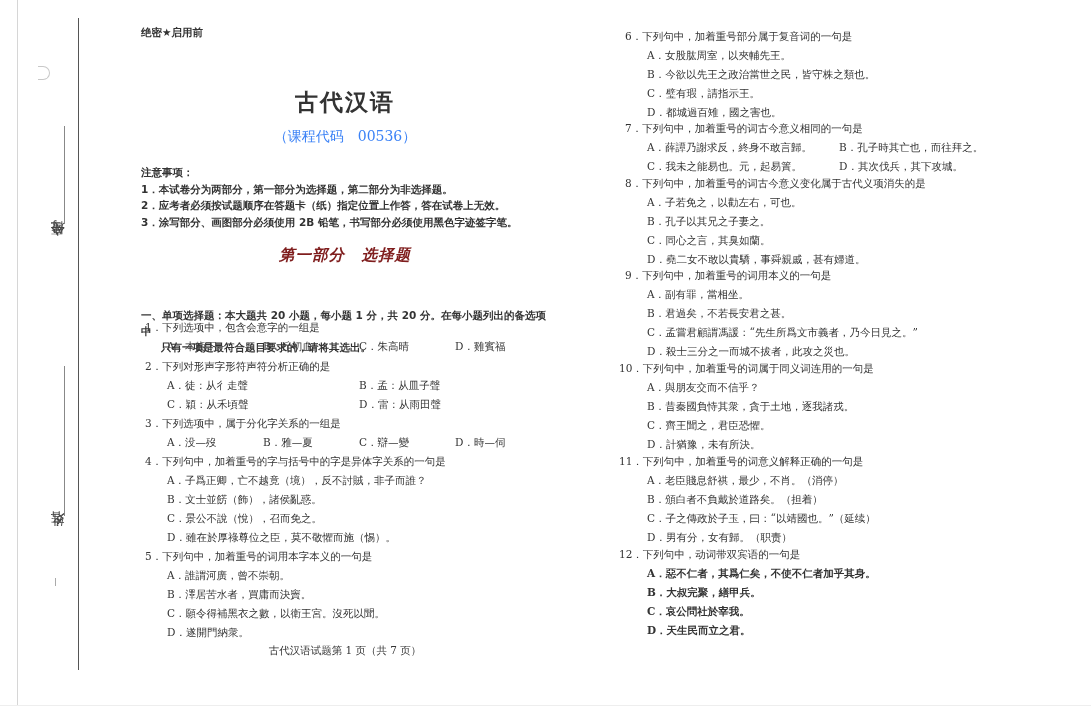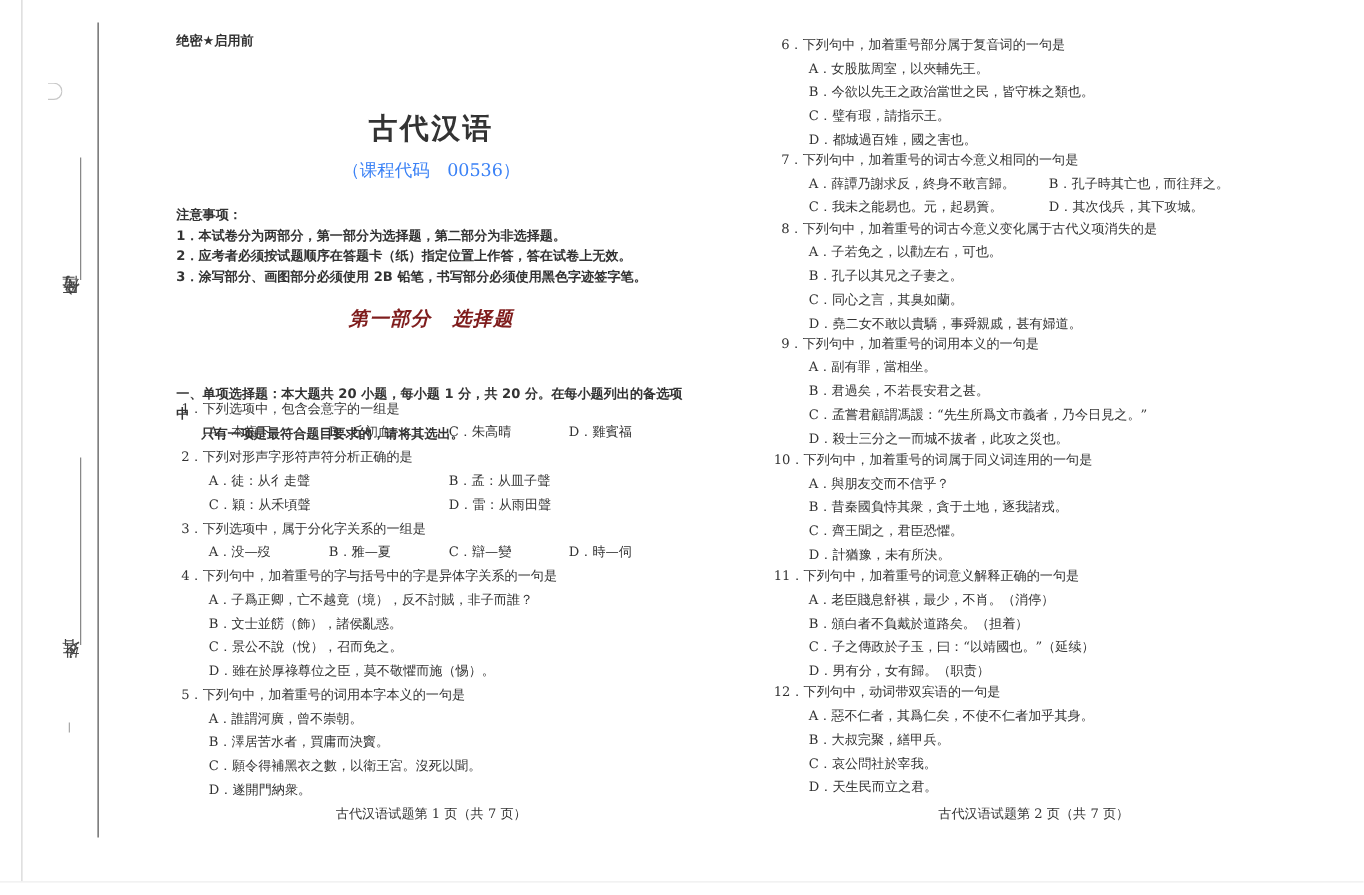--- a/index.html
+++ b/index.html
@@ -201,22 +201,21 @@
     <div class="q-opts" style="padding-left:28px;">
       <span class="opt-line">A．老臣賤息舒祺，最少，不肖。（消停）</span>
       <span class="opt-line">B．頒白者不負戴於道路矣。（担着）</span>
       <span class="opt-line">C．子之傳政於子玉，曰：“以靖國也。”（延续）</span>
       <span class="opt-line">D．男有分，女有歸。（职责）</span>
     </div>
   </div>
 
   <div class="q" style="left:4px;top:545px;">
     <div class="q-stem">12．下列句中，动词带双宾语的一句是</div>
-    <div class="q-opts" style="padding-left:28px;">
+    <div class="q-opts" style="padding-left:28px;font-weight:bold;">
       <span class="opt-line">A．惡不仁者，其爲仁矣，不使不仁者加乎其身。</span>
       <span class="opt-line">B．大叔完聚，繕甲兵。</span>
       <span class="opt-line">C．哀公問社於宰我。</span>
       <span class="opt-line">D．天生民而立之君。</span>
     </div>
   </div>
 
-  <div class="footer">古代汉语试题第 2 页（共 7 页）</div>
 </div>
 
 </body></html>

